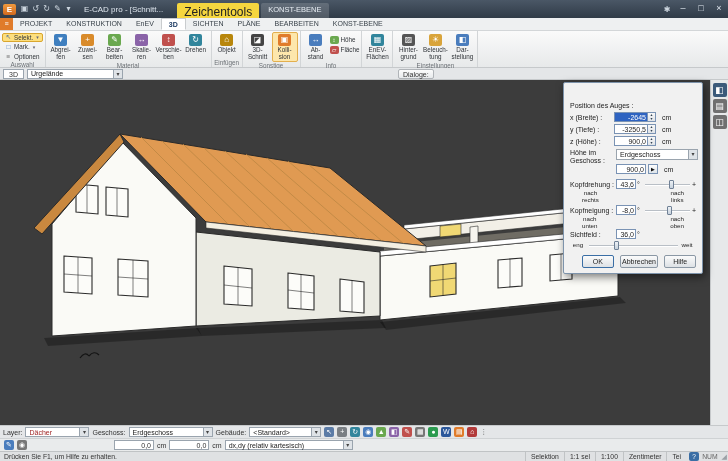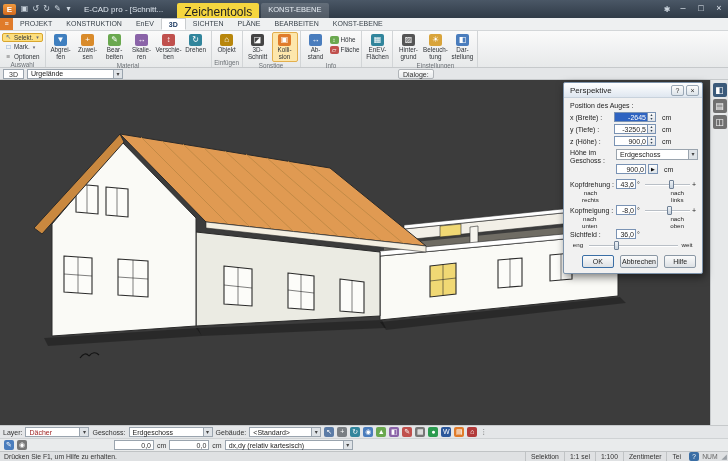--- a/index.html
+++ b/index.html
@@ -310,25 +310,20 @@
   </svg>
 </div>
 
 <div class="abs" id="rightbar">
   <div class="rb-icon" style="background: rgb(59, 90, 122);">◧</div>
   <div class="rb-icon" style="background: rgb(112, 112, 112);">▤</div>
   <div class="rb-icon" style="background: rgb(112, 112, 112);">◫</div>
 </div>
 
 <div class="abs" id="dialog">
-  <div id="dlg-title">
-    <span>Perspektive</span>
-    <span class="dlg-ctl" style="margin-left:auto">?</span>
-    <span class="dlg-ctl">×</span>
-  </div>
 
   <div class="drow" style="top:19px">
     <span>Position des Auges :</span>
   </div>
 
   <div class="drow" style="top:29px">
     <span class="dlabel">x (Breite) :</span>
     <span class="dinput sel" style="width:34px">
         <span>-2645</span>
       </span>

